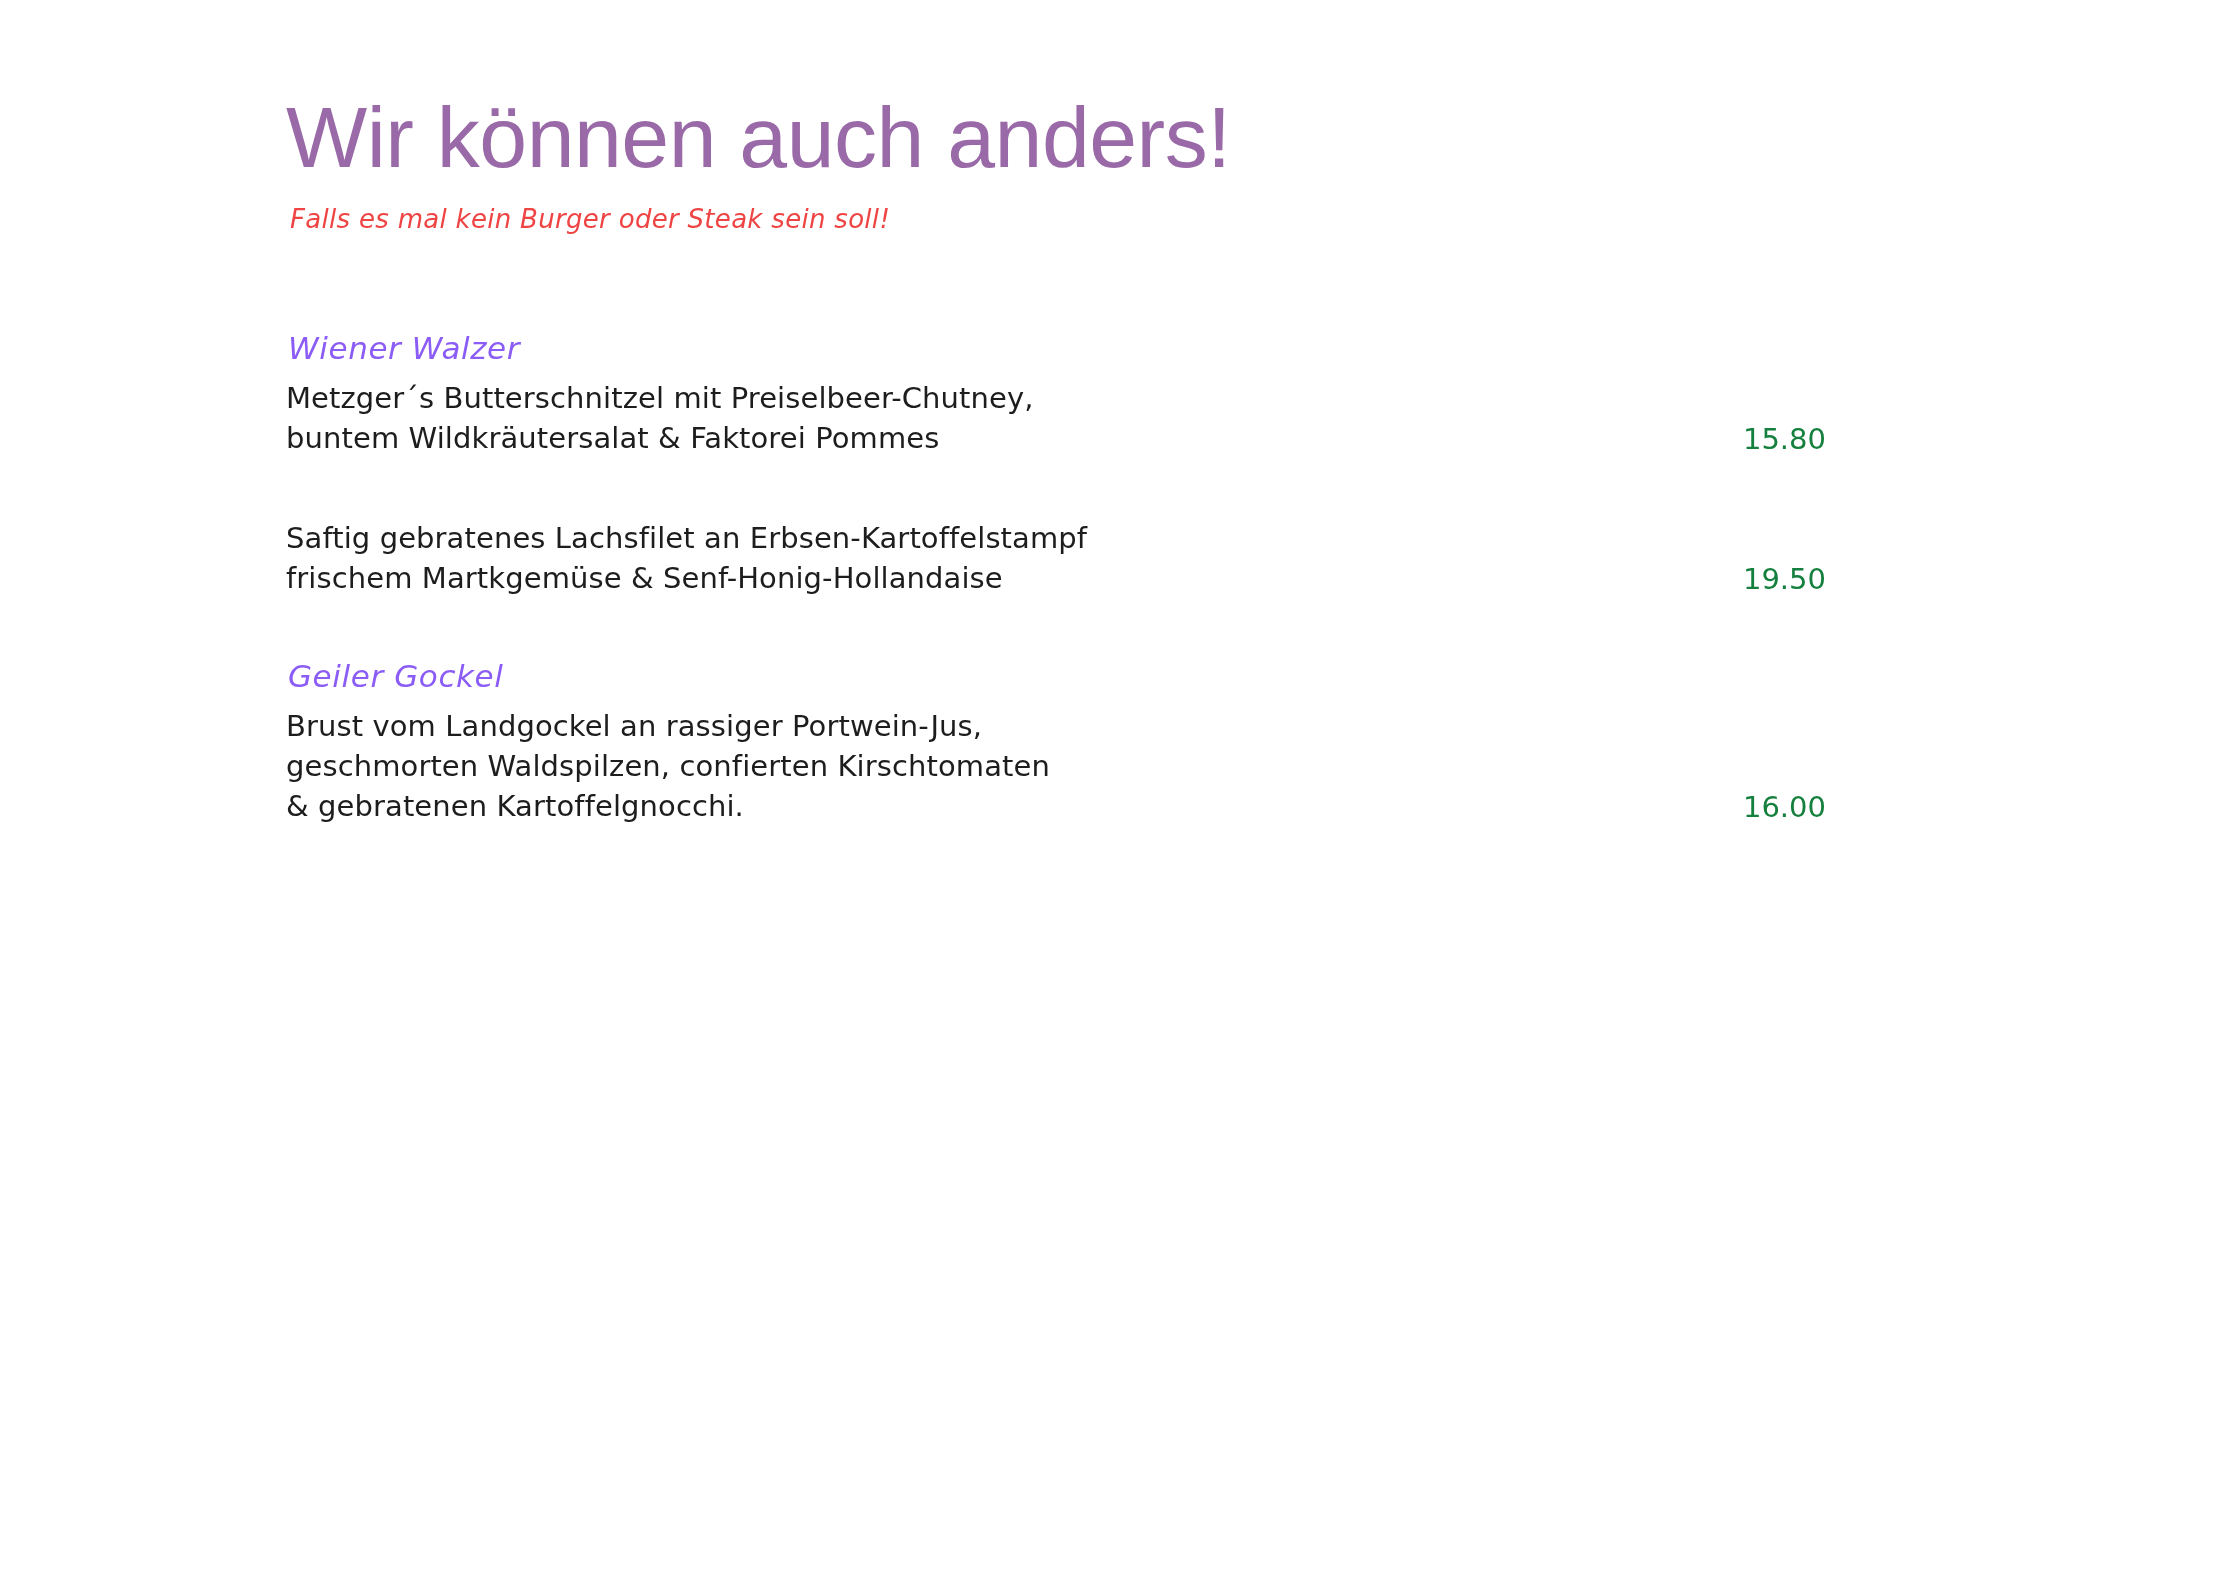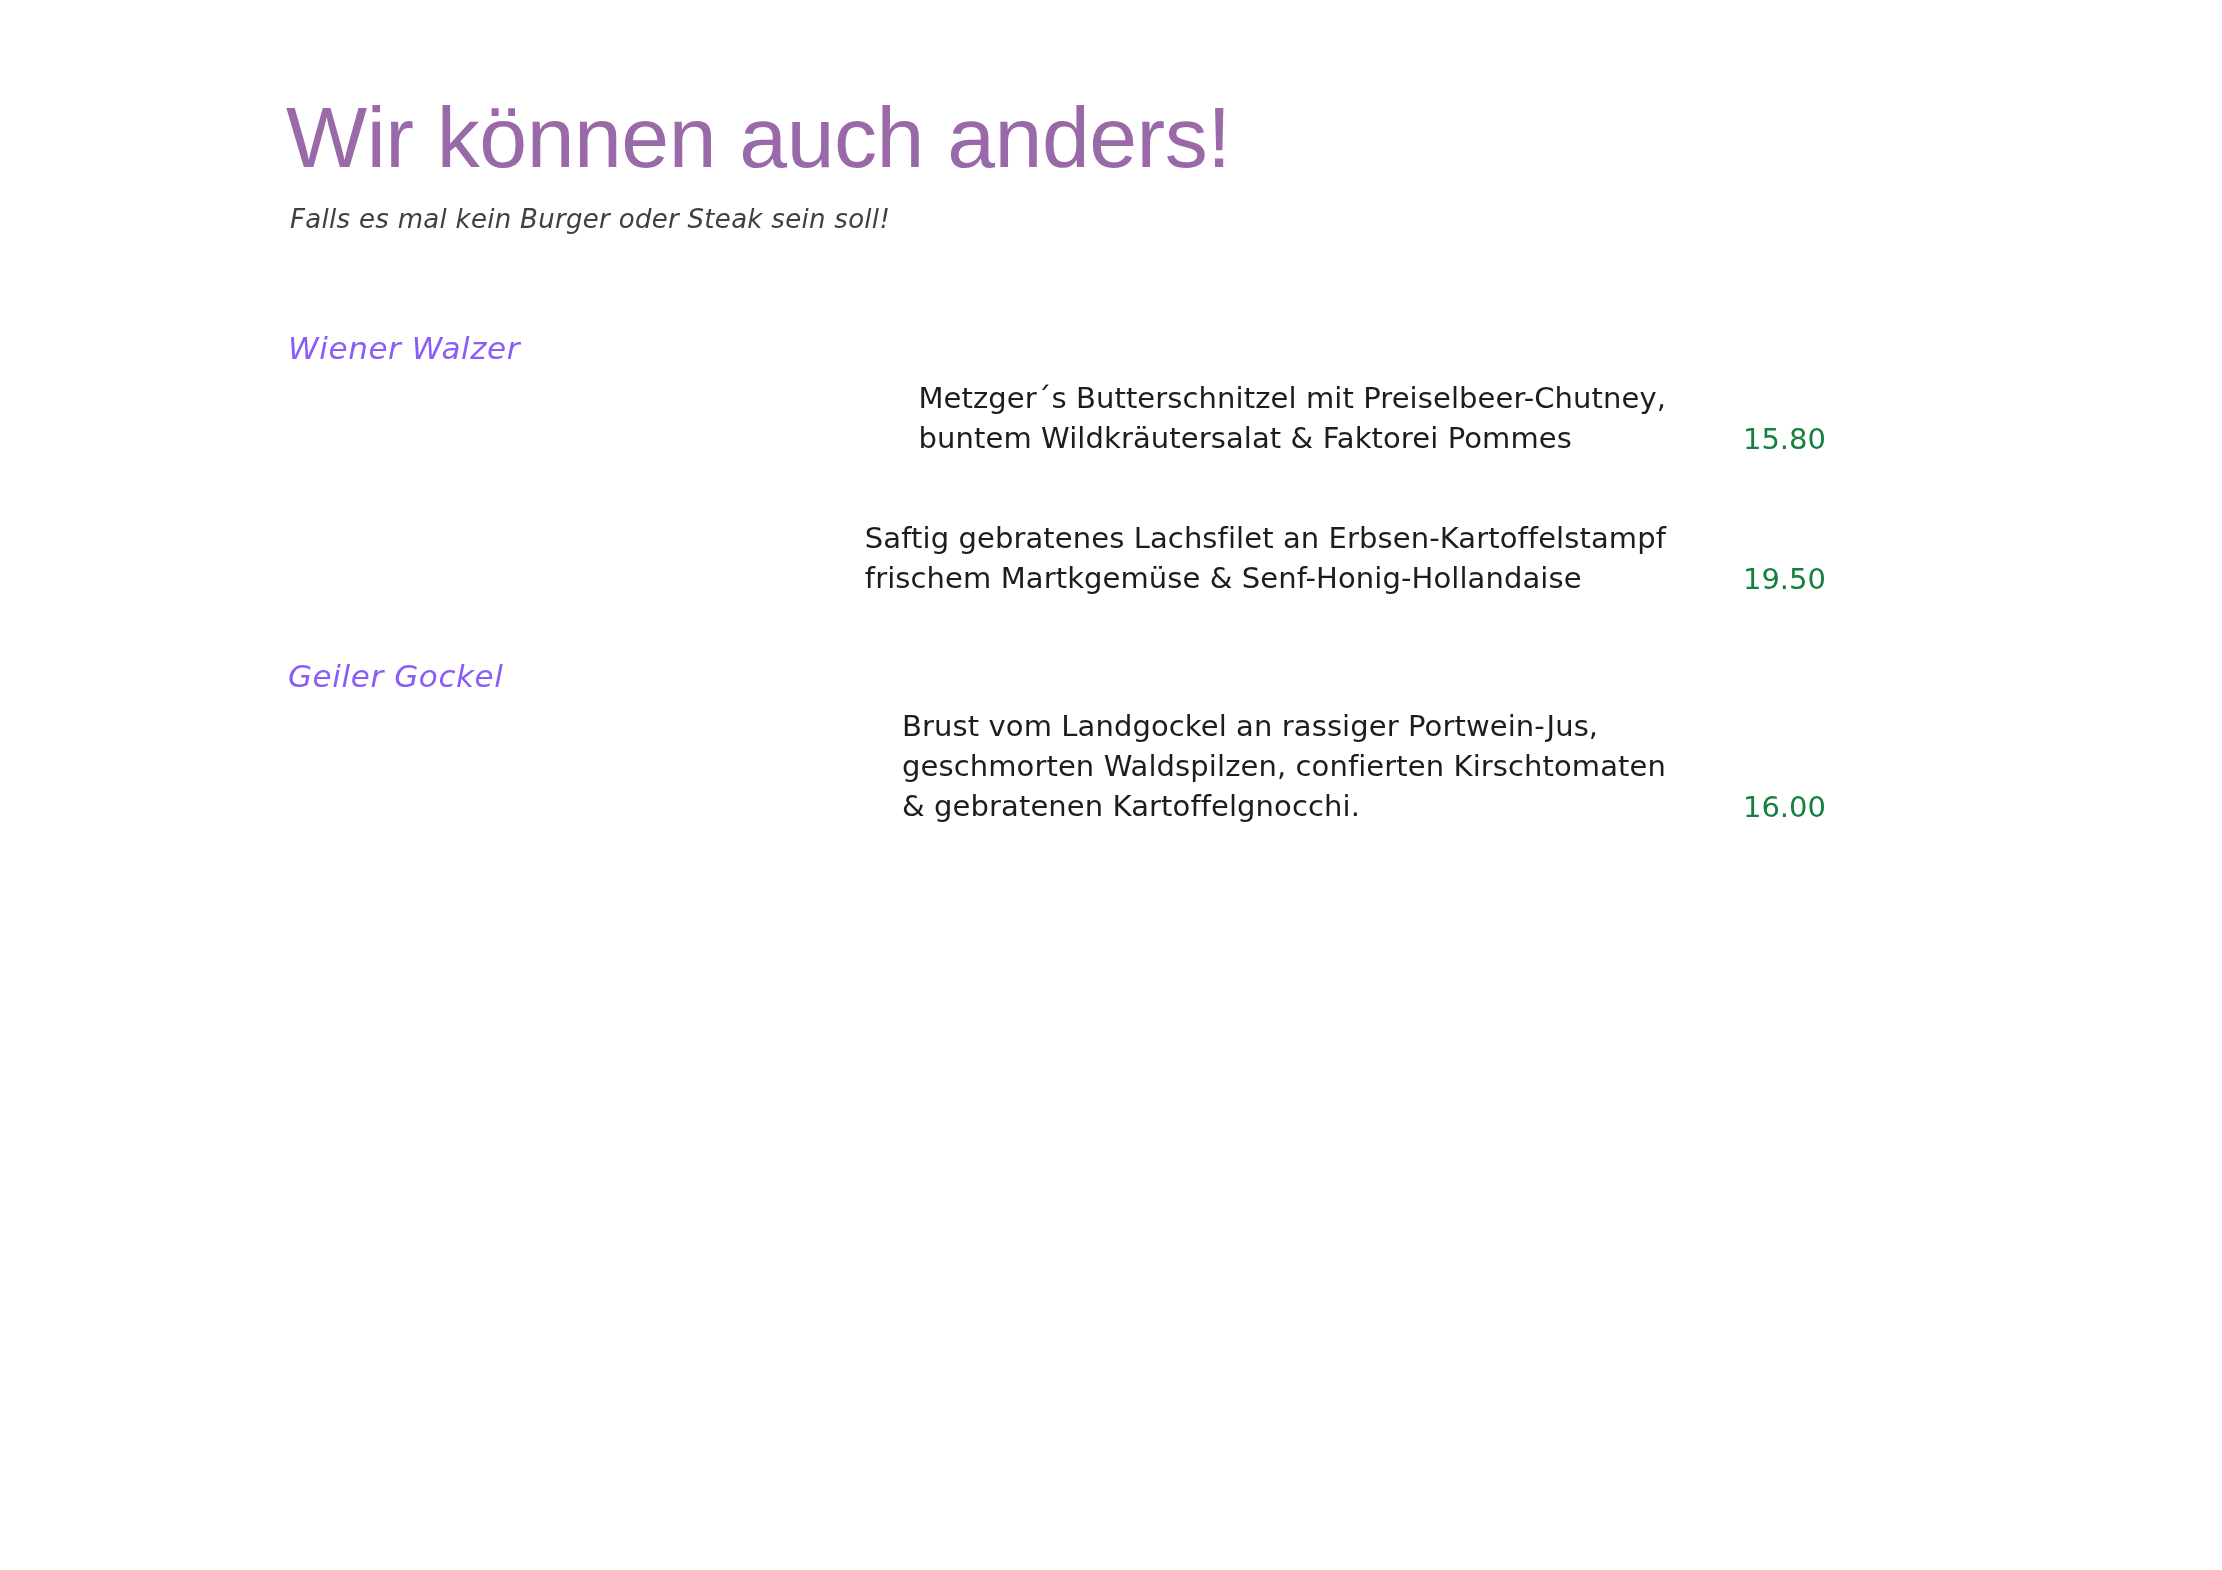--- a/index.html
+++ b/index.html
@@ -36,21 +36,21 @@
     color: #9a6aa8;
     font-weight: 400;
     letter-spacing: -0.5px;
     margin: 0;
     white-space: nowrap;
   }
   .menu-subtitle {
     font-family: "DejaVu Sans", sans-serif;
     font-style: italic;
     font-size: 26px;
-    color: #404040;
+    color: #ef4444;
     margin: 22px 0 0 4px;
     letter-spacing: 0.3px;
   }
   .items {
     margin-top: 96px;
   }
   .item {
     position: relative;
     margin-bottom: 60px;
   }
@@ -58,21 +58,21 @@
     font-family: "DejaVu Sans", sans-serif;
     font-style: italic;
     font-size: 31px;
     color: #8b5cf6;
     letter-spacing: 0.6px;
     margin: 0 0 12px 2px;
   }
   .item-body {
     display: flex;
     align-items: flex-end;
-    justify-content: flex-end;
+    justify-content: space-between;
   }
   .desc {
     font-family: "DejaVu Sans", sans-serif;
     font-size: 29px;
     line-height: 1.38;
     color: #1d1d1d;
     max-width: 1120px;
     letter-spacing: 0.1px;
   }
   .desc-line {

